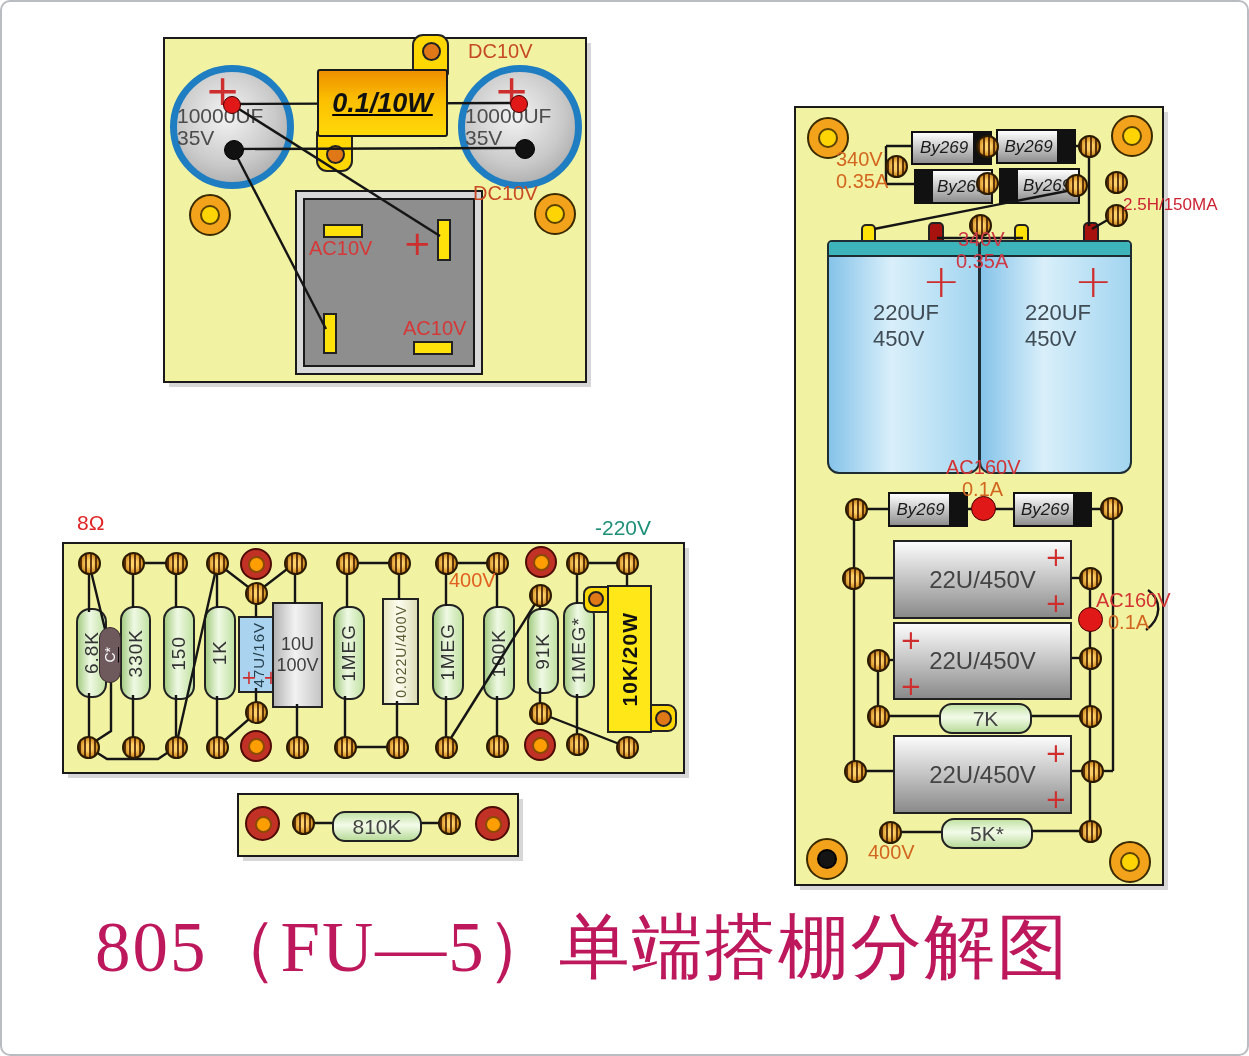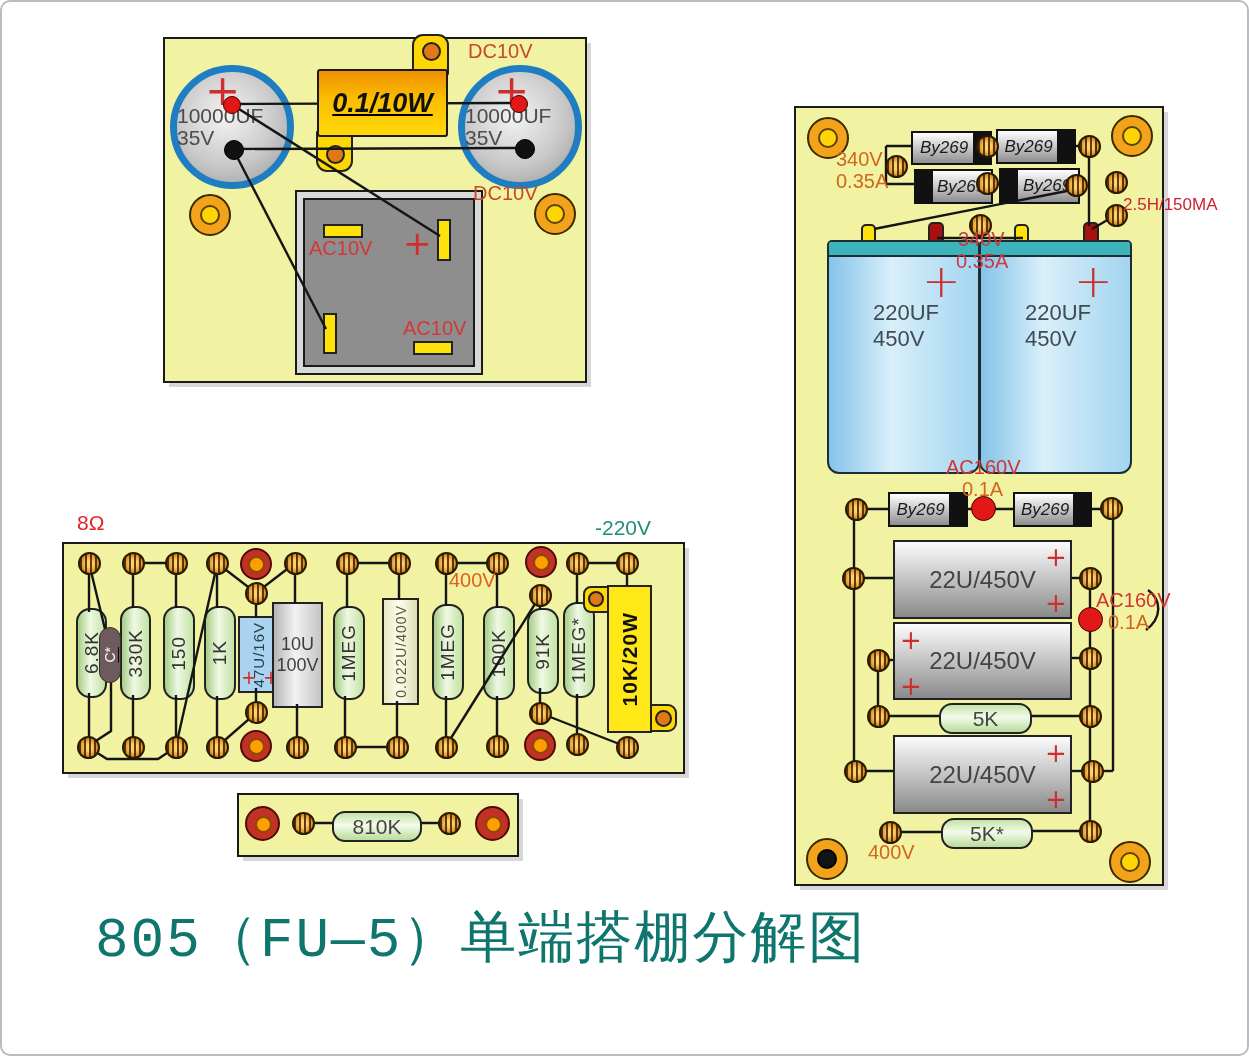--- a/index.html
+++ b/index.html
@@ -61,22 +61,22 @@
   .hole{position:absolute;border-radius:50%;background:#e07818;border:2px solid #222;}
   svg.wire{position:absolute;left:0;top:0;z-index:5;}
   svg.wirehi{position:absolute;left:0;top:0;z-index:7;}
   .psu-cap{position:absolute;width:110px;height:110px;border-radius:50%;border:7px solid #1f7ec2;z-index:3;
            background:radial-gradient(circle at 45% 40%,#f4f4f4,#c9c9c9 55%,#9c9c9c 95%);
            display:flex;flex-direction:column;align-items:flex-start;justify-content:center;
            font-size:21px;color:#4c4c4c;line-height:22px;}
   .tx-outer{position:absolute;background:#d9d9d9;border:2px solid #1a1a1a;z-index:3;}
   .tx-inner{position:absolute;left:6px;top:6px;right:6px;bottom:6px;background:#8e8e8e;border:2px solid #1a1a1a;}
   .txpad{position:absolute;background:#ffe20a;border:2px solid #222;z-index:4;}
-  #title{position:absolute;left:95px;top:900px;font-size:56px;color:#0f766e;z-index:9;
-         font-family:Liberation Mono, monospace;letter-spacing:2px;white-space:nowrap;}
+  #title{position:absolute;left:95px;top:900px;font-size:71px;color:#be185d;z-index:9;
+         font-family:Liberation Serif, serif;letter-spacing:2px;white-space:nowrap;}
   #watermark{position:absolute;left:1080px;top:1006px;width:160px;text-align:right;z-index:9;
          font-size:29px;font-weight:bold;font-style:italic;color:#fff;letter-spacing:1px;
          text-shadow:1px 1px 0 #b5b5b5,-1px -1px 0 #e8e8e8,0 0 2px #cfcfcf;}
 </style>
 </head>
 <body>
 
 <div id="canvas">
 
   <div class="board" style="left:163px;top:37px;width:420px;height:342px;"></div>
@@ -309,21 +309,21 @@
     <div class="plus" style="left:5px;top:3px;font-size:26px;">+</div>
     <div class="plus" style="left:5px;top:49px;font-size:26px;">+</div>
   </div>
   <div class="graycap" style="left:893px;top:735px;">
     <span>22U/450V</span>
     <div class="plus" style="left:150px;top:3px;font-size:26px;">+</div>
     <div class="plus" style="left:150px;top:49px;font-size:26px;">+</div>
   </div>
 
   <div class="hpill" style="left:939px;top:703px;width:89px;height:27px;">
-      <span>5K</span>
+      <span>7K</span>
     </div>
   <div class="hpill" style="left:941px;top:818px;width:88px;height:27px;">
       <span>5K*</span>
     </div>
 
   <div class="hpill" style="left:332px;top:811px;width:86px;height:27px;">
       <span>810K</span>
     </div>
 
   <div class="abs" style="left:99px;top:627px;width:20px;height:54px;border-radius:11px;background:#6e5a5d;border:1px solid #3a2d2f;z-index:6;

